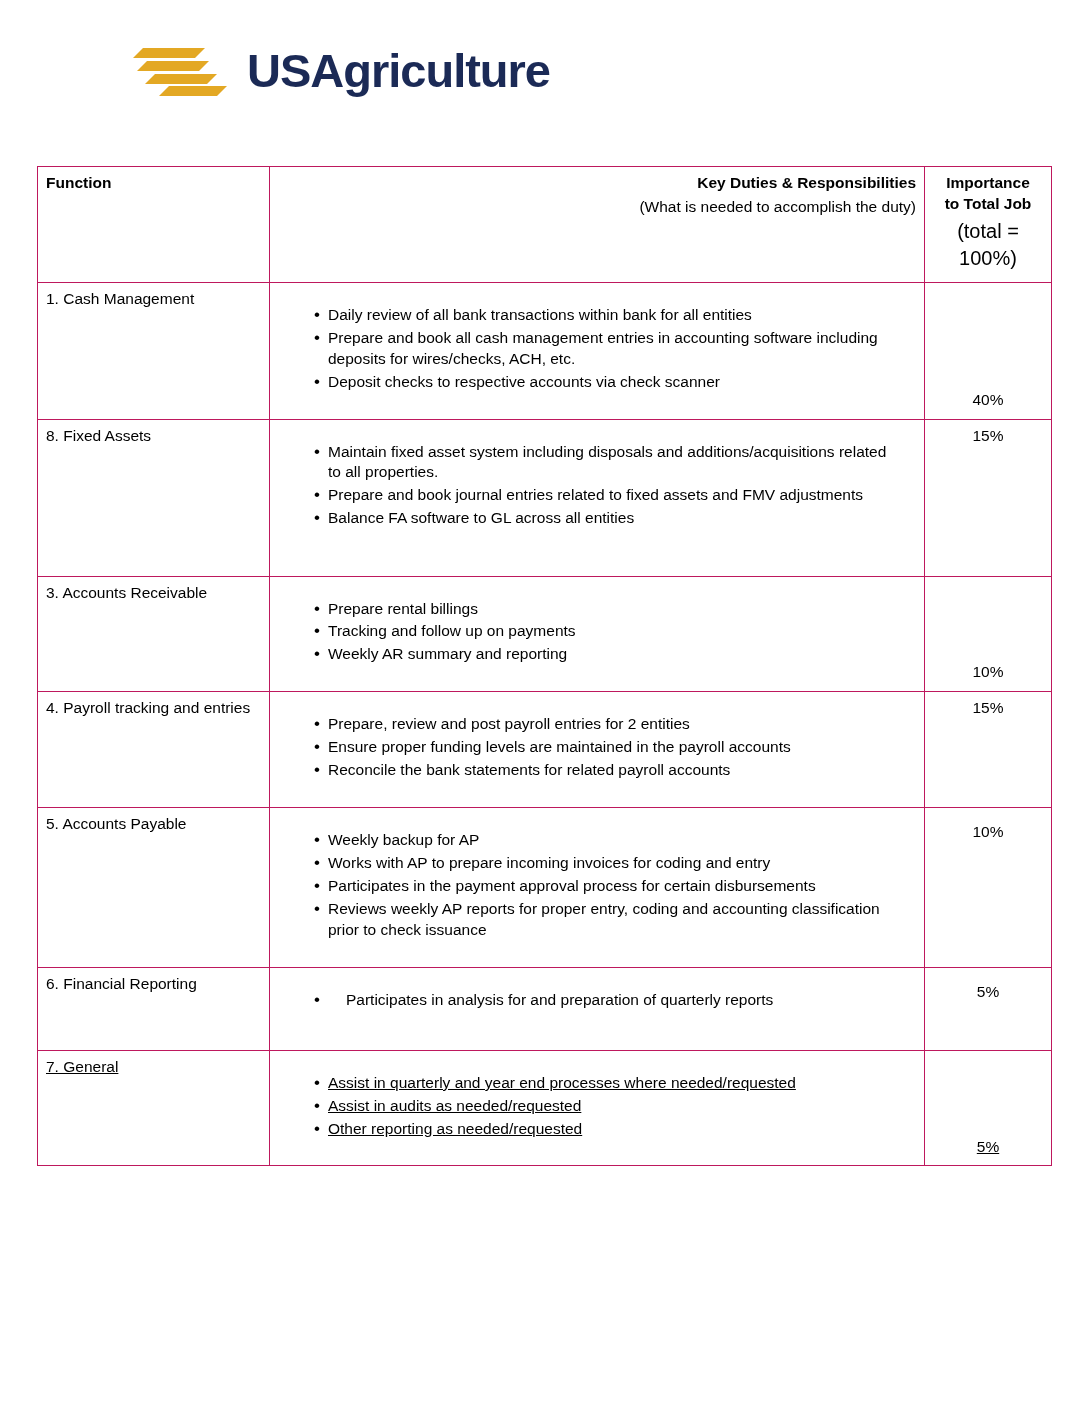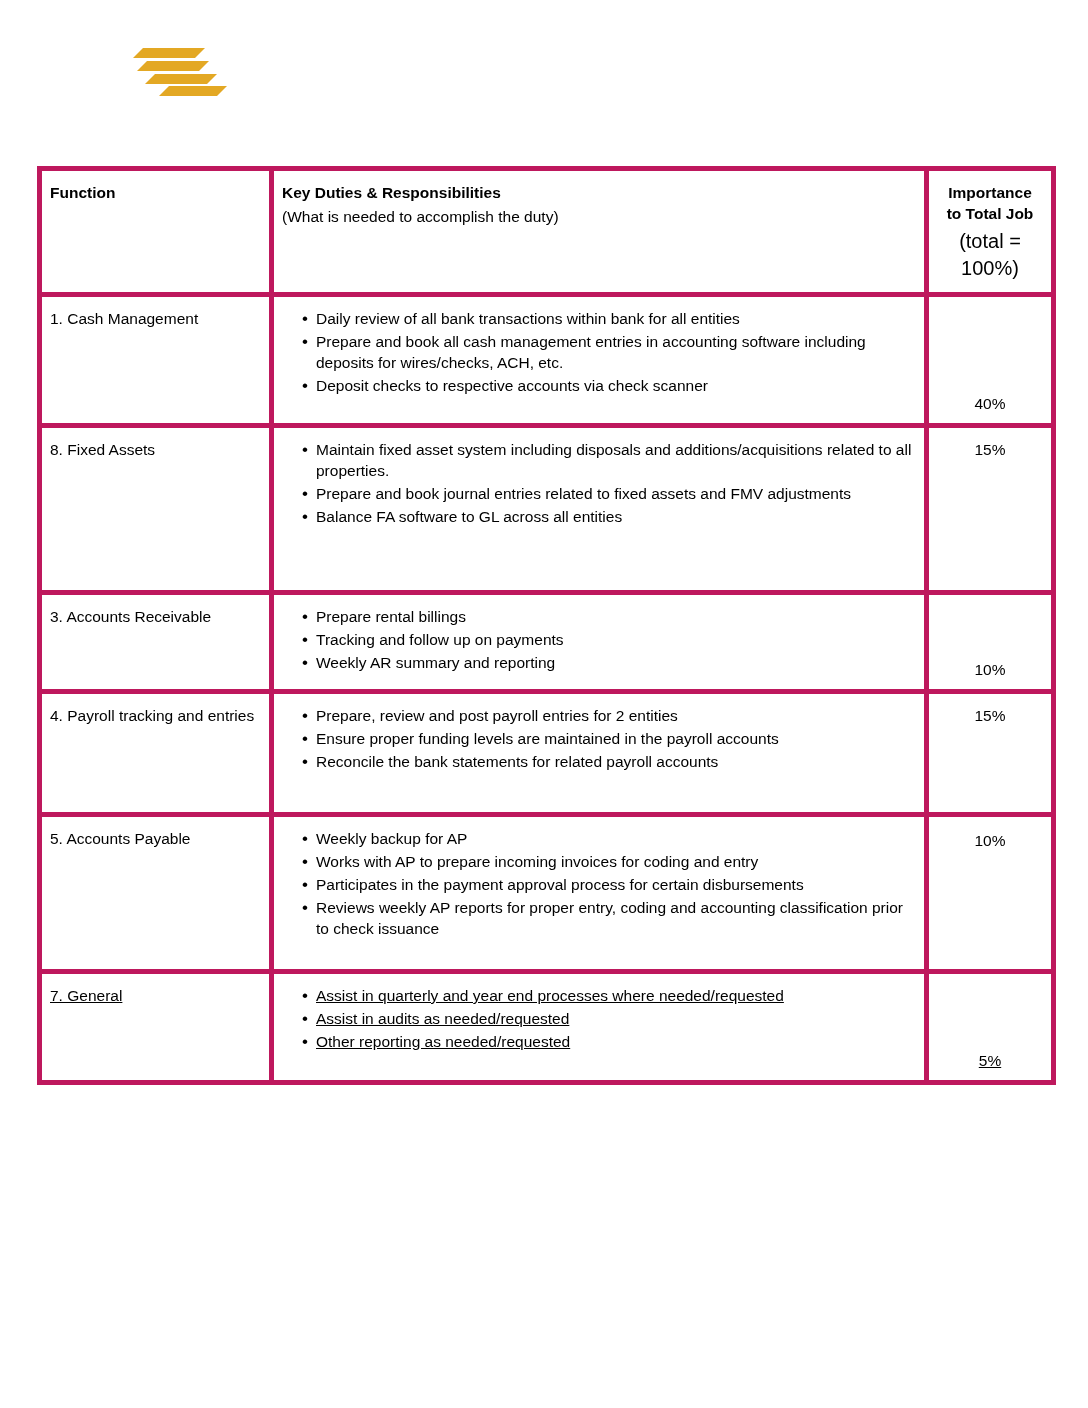--- a/index.html
+++ b/index.html
@@ -55,38 +55,38 @@
     top: 166px;
     left: 37px;
     width: 1014px;
   }
   table.jd {
     border-collapse: collapse;
     width: 100%;
     table-layout: fixed;
   }
   table.jd td, table.jd th {
-    border: 5px solid #be185d;
+    border: 1px solid #be185d;
     vertical-align: top;
-    padding: 12px 8px 10px 8px;
+    padding: 6px 8px 10px 8px;
     font-size: 15.5px;
     line-height: 1.35;
   }
   col.c-func { width: 232px; }
   col.c-duty { width: 655px; }
   col.c-imp  { width: 127px; }
 
   th.head-func {
     text-align: left;
     font-weight: bold;
     font-size: 15.5px;
     padding-left: 10px;
   }
   th.head-duty {
-    text-align: left;
+    text-align: right;
     font-weight: bold;
     font-size: 15.5px;
   }
   th.head-duty .sub {
     font-weight: normal;
     display: block;
     margin-top: 3px;
   }
   th.head-imp {
     text-align: center;
@@ -97,21 +97,21 @@
     font-weight: normal;
     display: block;
     margin-top: 3px;
     font-size: 20px;
   }
   td.func {
     padding-left: 10px;
     padding-top: 8px;
   }
   td.duty ul {
-    margin: 0;
+    margin: 16px;
     padding: 0 0 0 20px;
     list-style: none;
   }
   td.duty li {
     position: relative;
     padding-left: 14px;
     margin-bottom: 2px;
   }
   td.duty li:before {
     content: "\2022";
@@ -153,20 +153,21 @@
     <span class="logo-mark">
       <svg width="106" height="56" viewBox="0 0 106 56" xmlns="http://www.w3.org/2000/svg">
         <g fill="#e3a824">
           <path d="M2 16 L64 16 L74 6 L12 6 Z"></path>
           <path d="M6 29 L68 29 L78 19 L16 19 Z"></path>
           <path d="M14 42 L76 42 L86 32 L24 32 Z"></path>
           <path d="M28 54 L86 54 L96 44 L38 44 Z"></path>
         </g>
       </svg>
     </span>
+    <span class="logo-text"><span class="lt-us"><span style="font-weight:bold">US</span>Agriculture</span></span>
   </div>
 
   <div class="table-wrap">
     <table class="jd">
       <colgroup>
         <col class="c-func">
         <col class="c-duty">
         <col class="c-imp">
       </colgroup>
       <thead>
@@ -239,20 +240,29 @@
             <ul>
               <li>Weekly backup for AP</li>
               <li>Works with AP to prepare incoming invoices for coding and entry</li>
               <li>Participates in the payment approval process for certain disbursements</li>
               <li>Reviews weekly AP reports for proper entry, coding and accounting classification prior to check issuance</li>
             </ul>
           </td>
           <td class="imp toppish">10%</td>
         </tr>
 
+        <tr class="row-fin">
+          <td class="func">6. Financial Reporting</td>
+          <td class="duty">
+            <ul>
+              <li class="wide-bullet">Participates in analysis for and preparation of quarterly reports</li>
+            </ul>
+          </td>
+          <td class="imp toppish">5%</td>
+        </tr>
 
         <tr class="row-gen">
           <td class="func">7. General</td>
           <td class="duty">
             <ul>
               <li>Assist in quarterly and year end processes where needed/requested</li>
               <li>Assist in audits as needed/requested</li>
               <li>Other reporting as needed/requested</li>
             </ul>
           </td>

